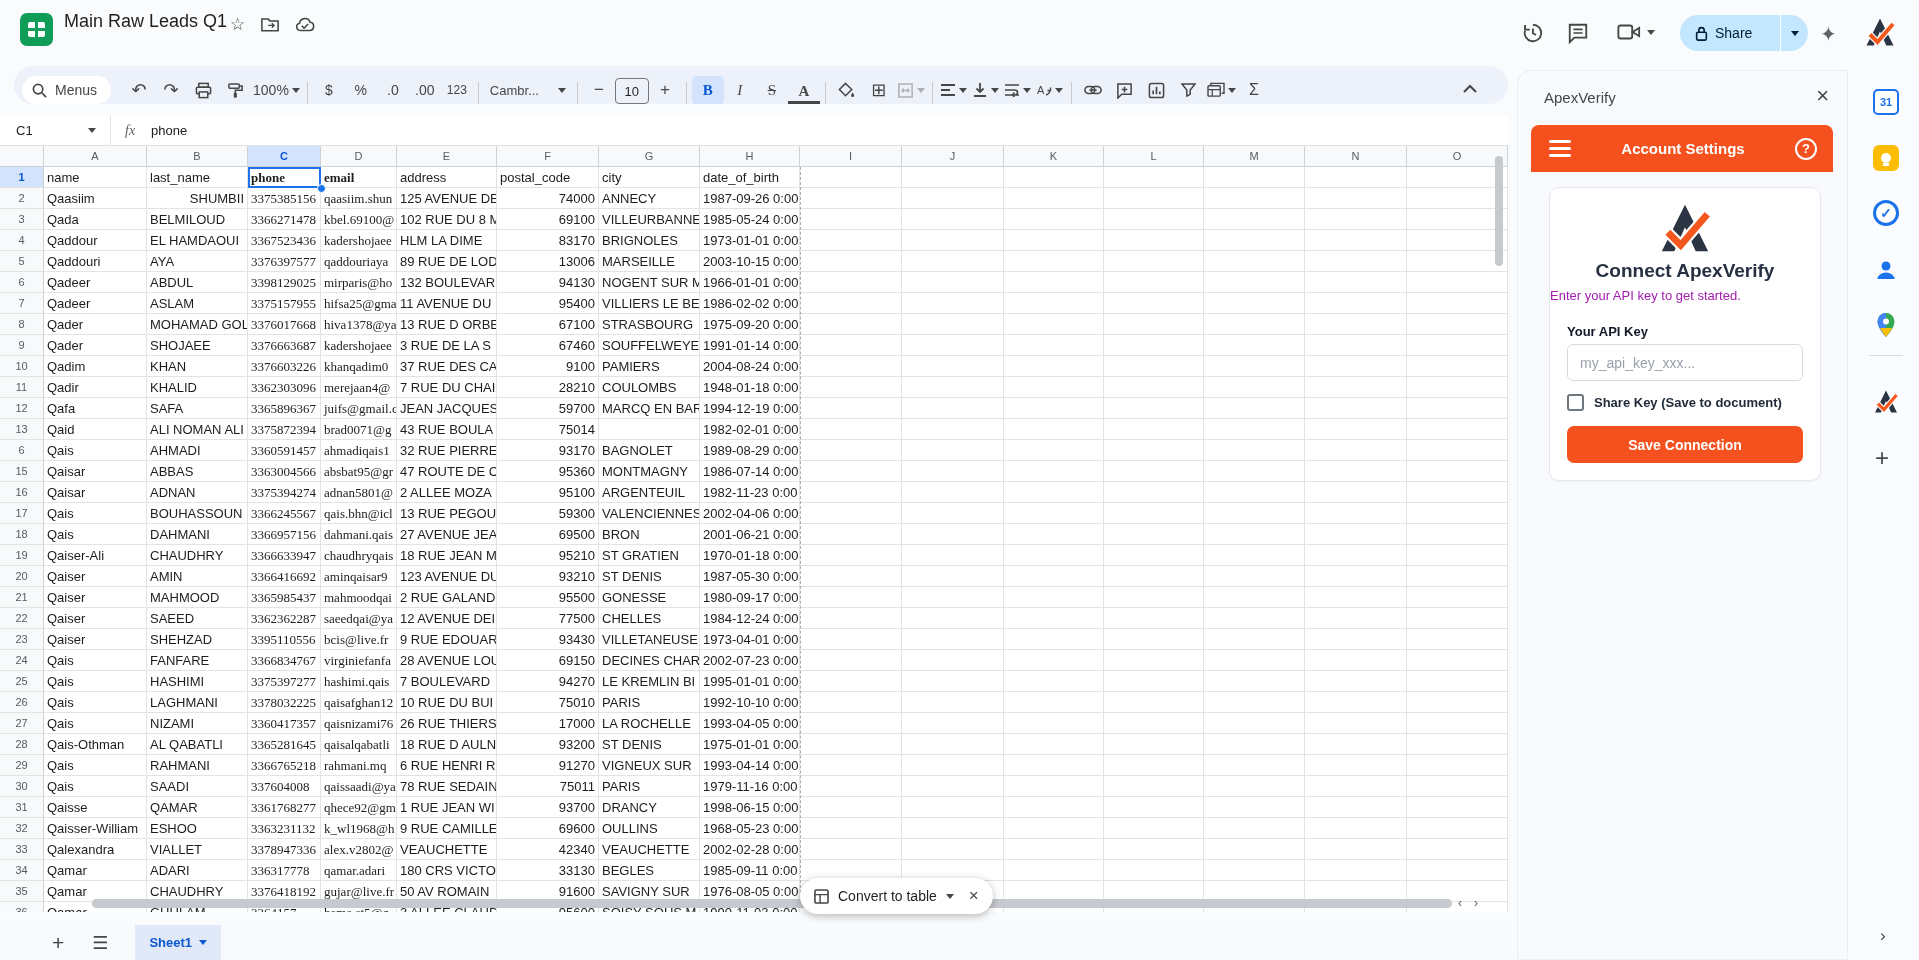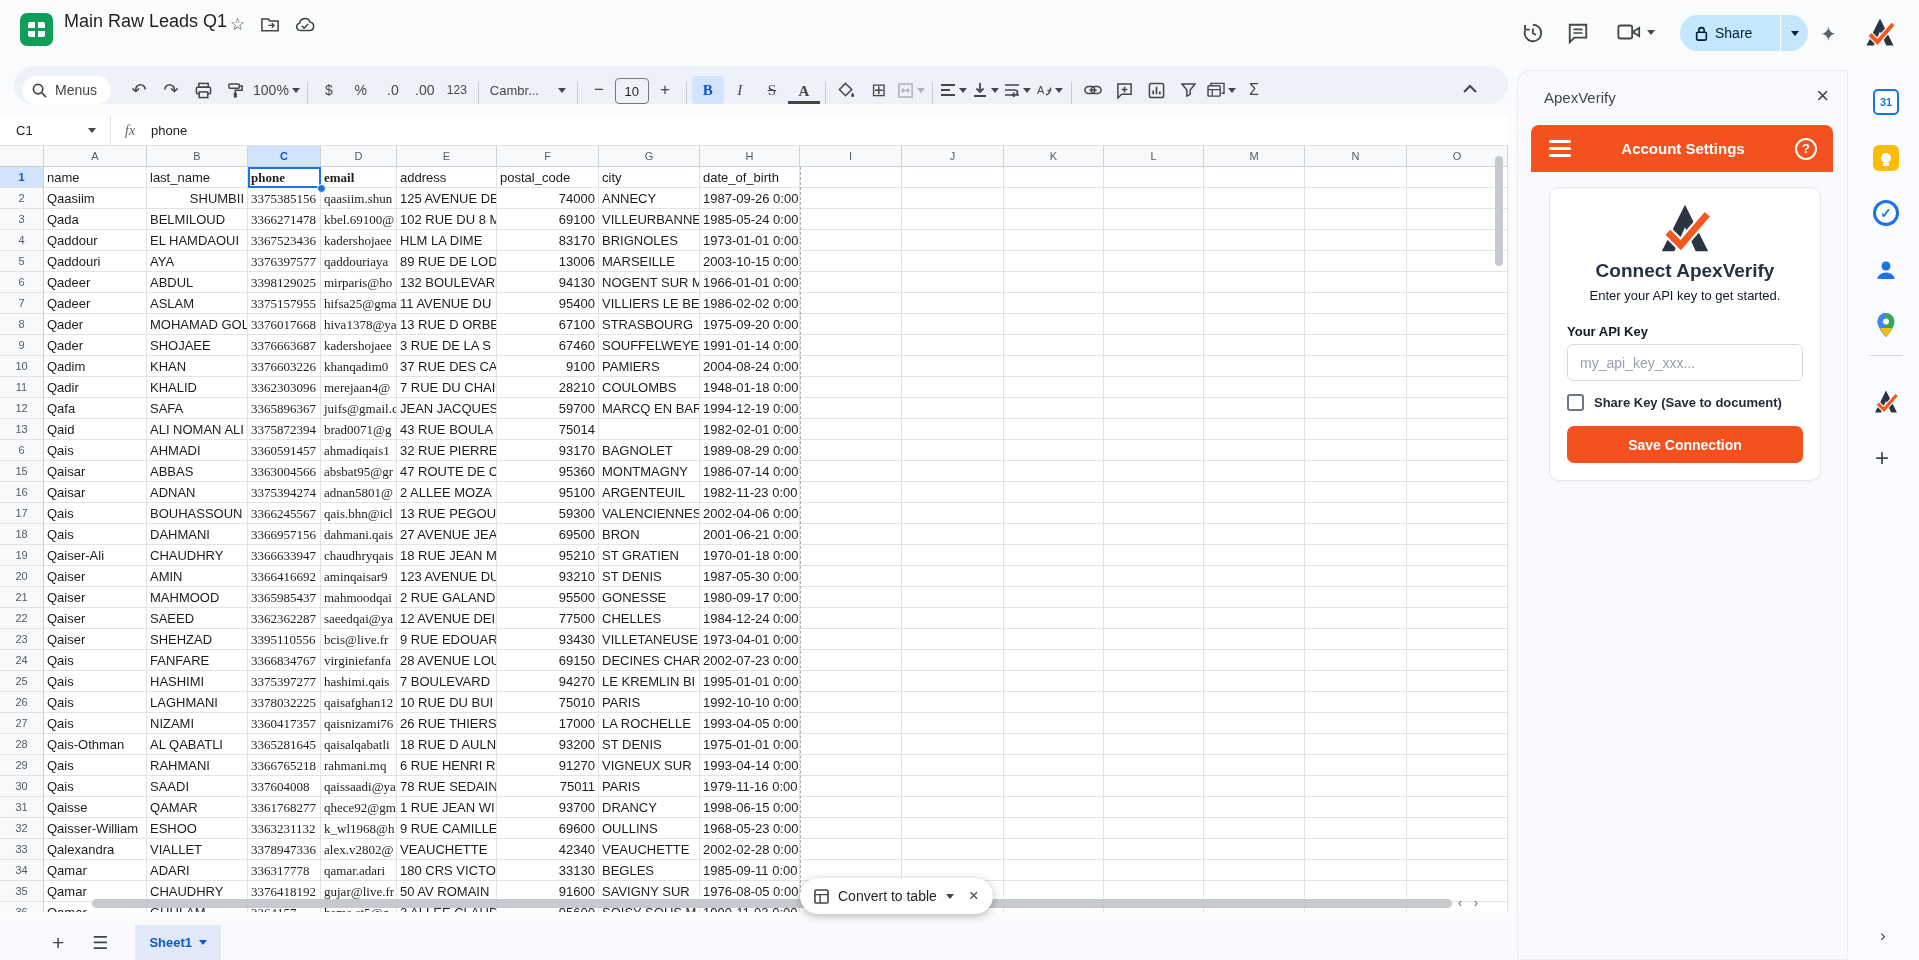--- a/index.html
+++ b/index.html
@@ -99,21 +99,21 @@
   #sb-burger div{height:3px;background:#fff;border-radius:2px;margin:4px 0;}
   #sb-orange .lbl{flex:1;text-align:center;color:#fff;font-size:15px;font-weight:700;}
   #sb-help{margin-right:16px;width:22px;height:22px;border:2px solid #fff;border-radius:50%;
            color:#fff;font-size:13px;font-weight:700;display:flex;align-items:center;justify-content:center;
            box-sizing:border-box;}
   #sb-card{position:absolute;left:31px;top:116px;width:270px;height:292px;background:#fff;
            border:1px solid #E6E8EC;border-radius:10px;box-shadow:0 1px 2px rgba(0,0,0,.04);}
   #card-logo{position:absolute;left:107px;top:16px;width:56px;height:48px;}
   #card-h{position:absolute;left:0;top:72px;width:270px;text-align:center;font-size:19px;
           font-weight:700;color:#273142;}
-  #card-sub{position:absolute;left:0;top:100px;width:270px;text-align:center;font-size:13px;color:#0f172a;}
+  #card-sub{position:absolute;left:0;top:100px;width:270px;font-size:13px;color:#a21caf;}
   #api-label{position:absolute;left:17px;top:136px;font-size:13px;font-weight:700;color:#111827;}
   #api-input{position:absolute;left:17px;top:156px;width:236px;height:37px;box-sizing:border-box;
              border:1px solid #D7DBE0;border-radius:6px;padding:0 12px;font-size:14px;color:#1F2937;
              font-family:"Liberation Sans",sans-serif;background:#fff;}
   #api-input::placeholder{color:#9AA1AC;}
   #cb-row{position:absolute;left:17px;top:206px;display:flex;align-items:center;gap:10px;}
   #cb-box{width:17px;height:17px;border:2px solid #707780;border-radius:3px;background:#fff;box-sizing:border-box;}
   #cb-row .lbl{font-size:13px;font-weight:700;color:#1F2937;}
   #save-btn{position:absolute;left:17px;top:238px;width:236px;height:37px;background:#F4511E;border:none;
             border-radius:7px;color:#fff;font-size:14px;font-weight:700;font-family:"Liberation Sans",sans-serif;}

